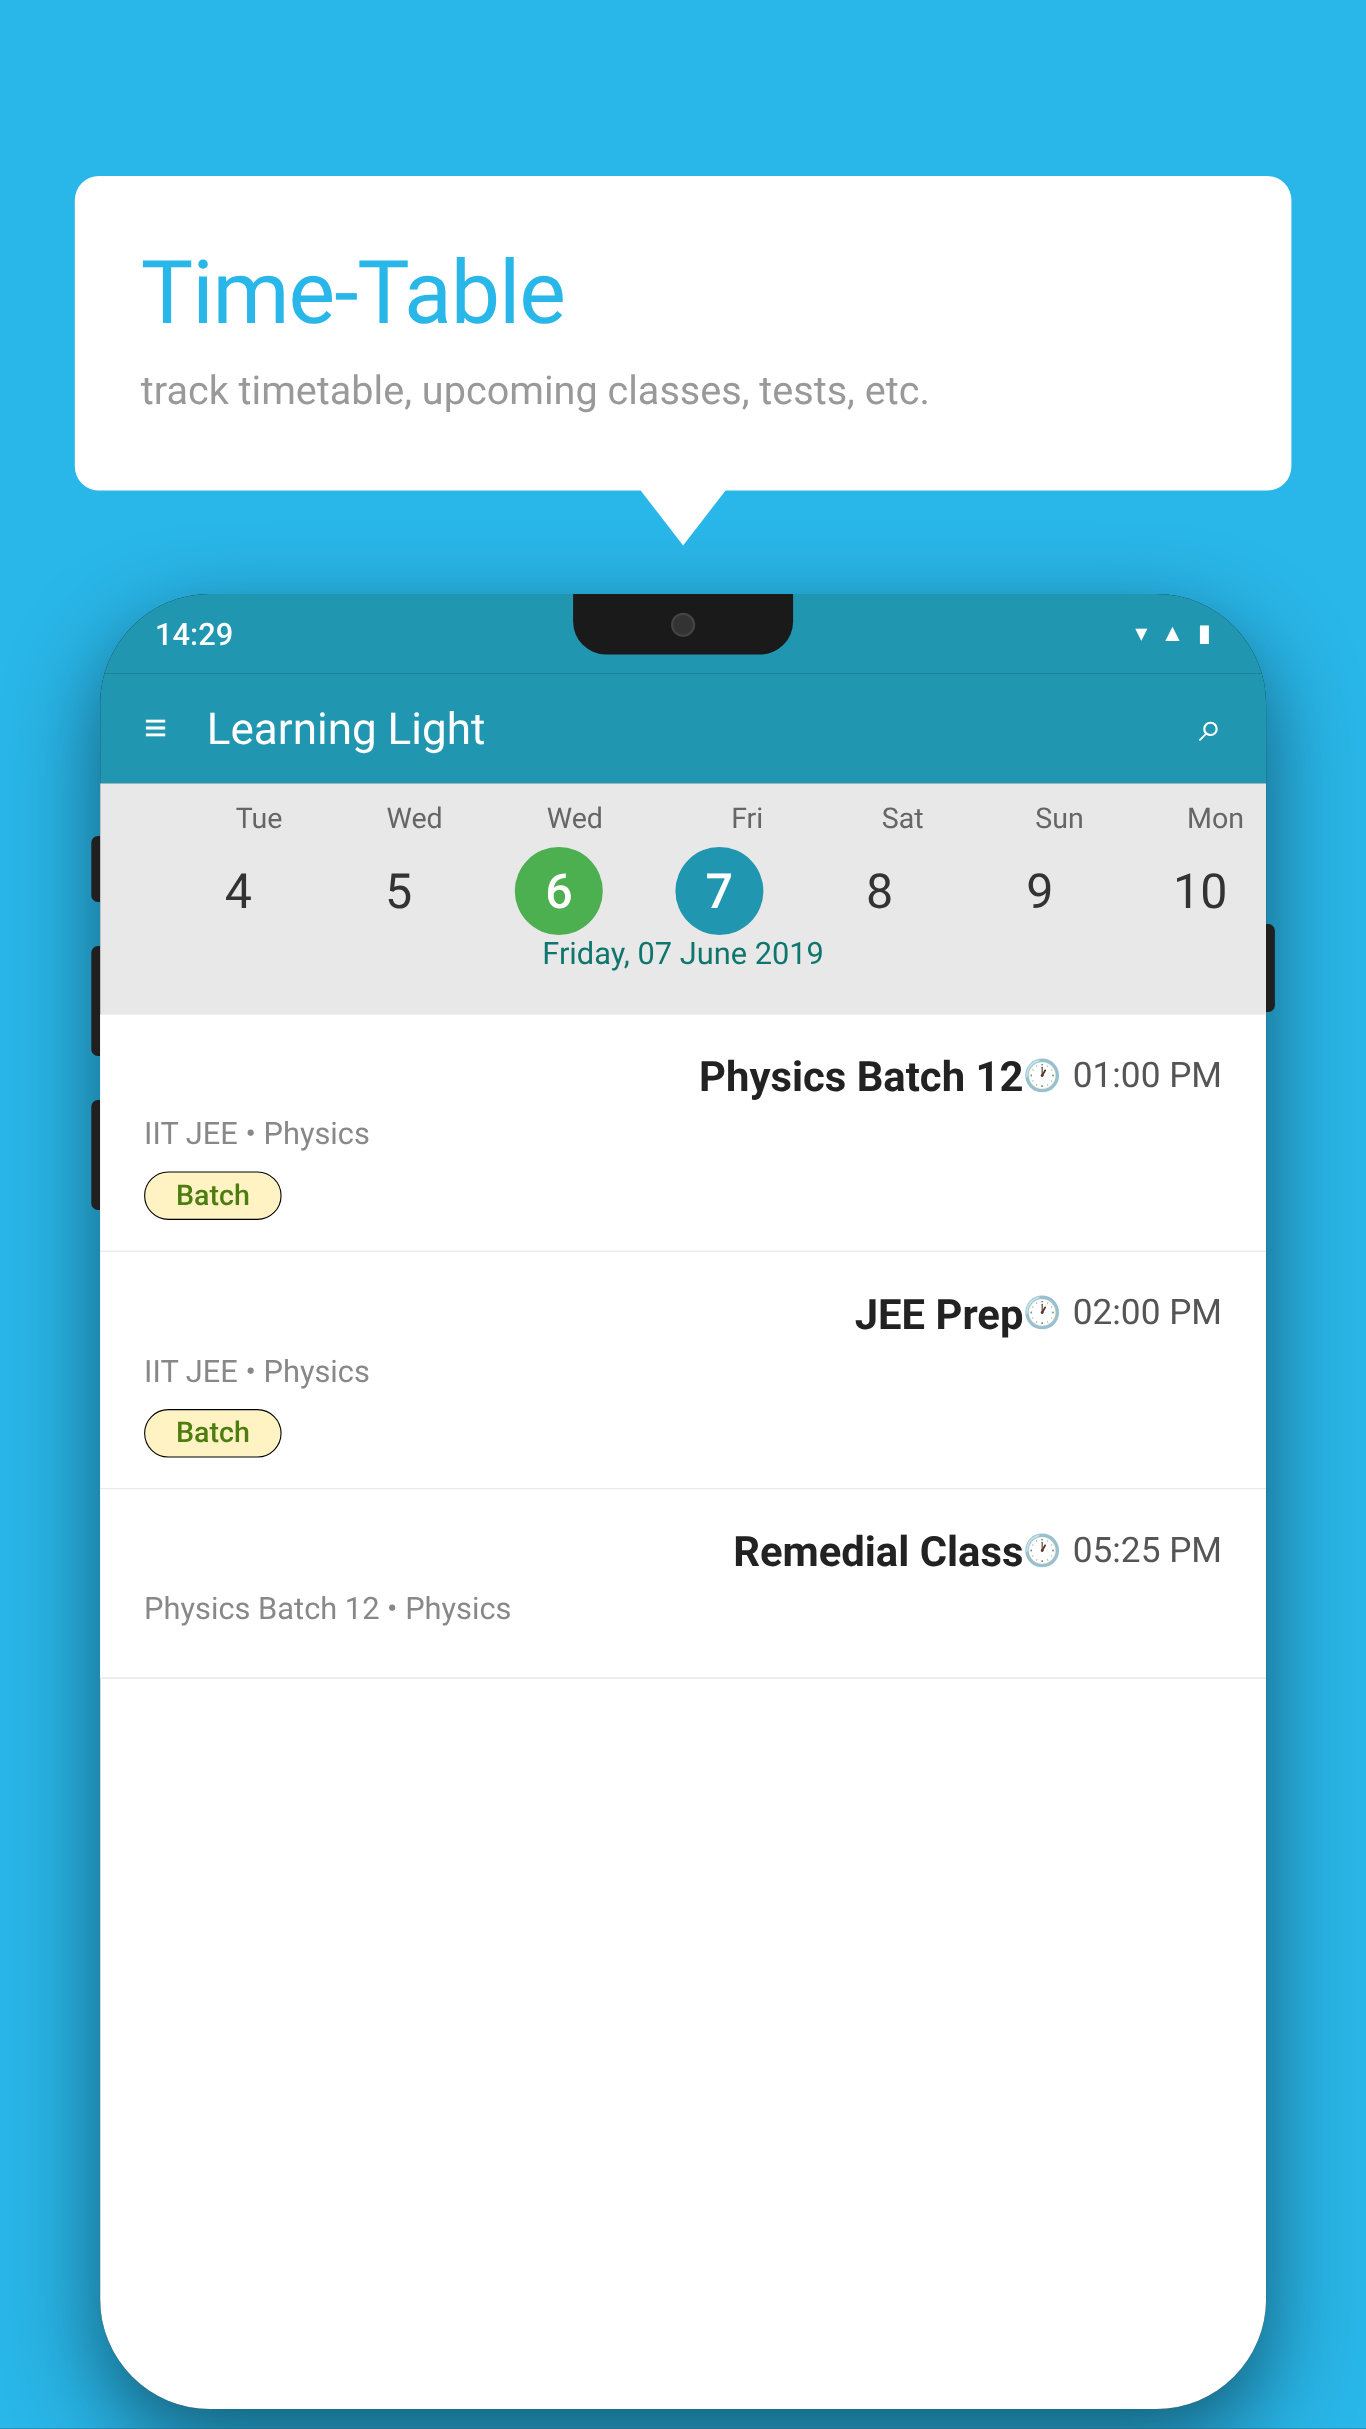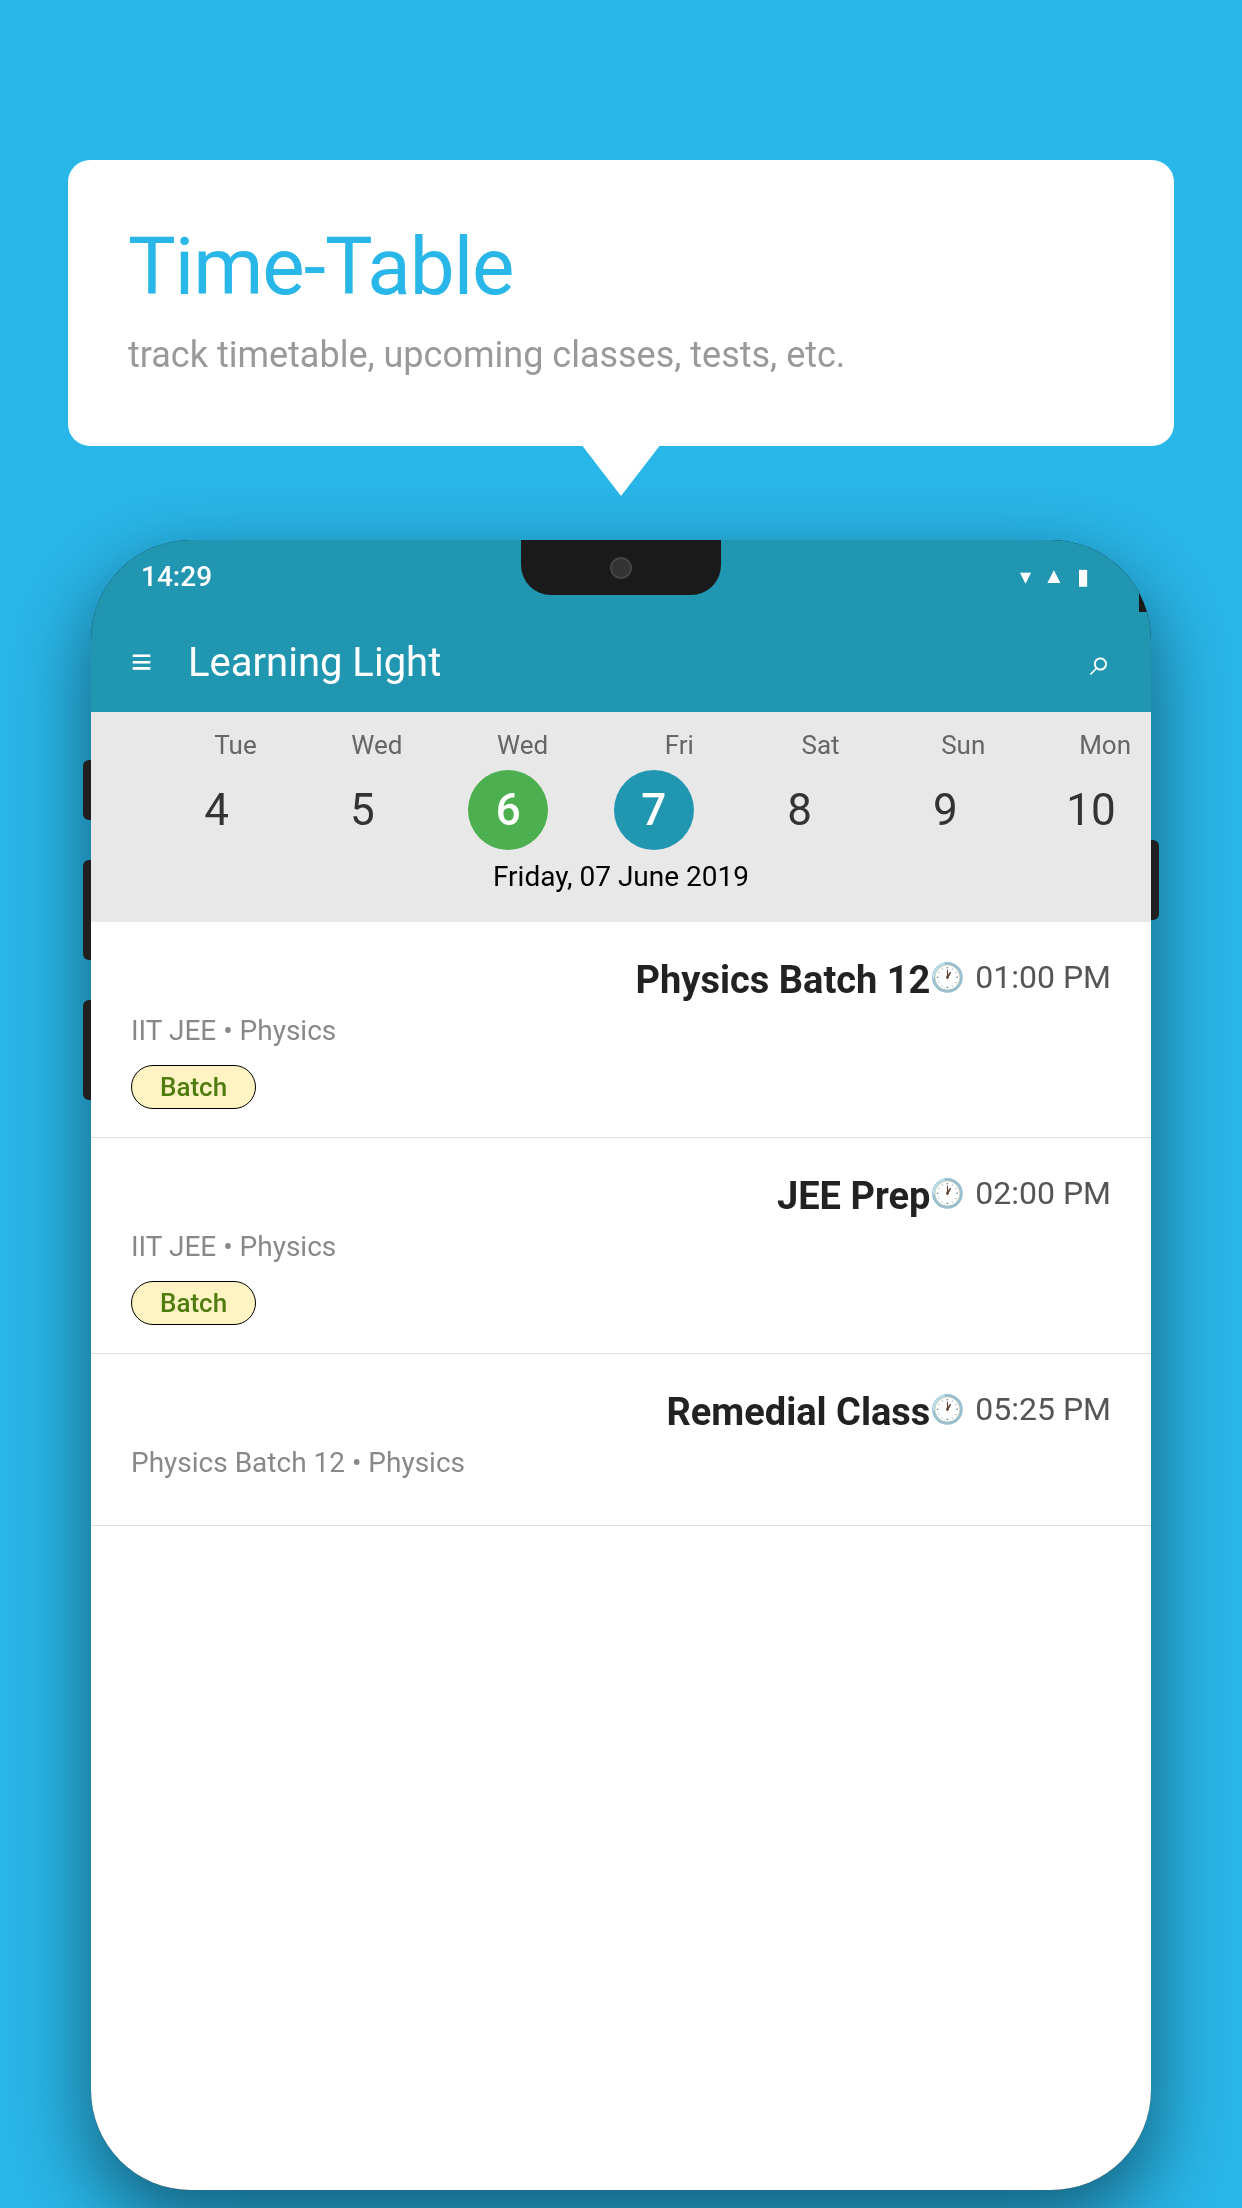--- a/index.html
+++ b/index.html
@@ -99,21 +99,21 @@
       background: #333;
       border-radius: 50%;
       border: 2px solid #444;
     }
 
     
     .status-bar {
       position: absolute;
       top: 0;
       left: 0;
-      right: 12px;
+      right: 0;
       height: 72px;
       background: #2196b0;
       display: flex;
       align-items: center;
       justify-content: space-between;
       padding: 0 50px;
       z-index: 10;
     }
 
     .status-time {
@@ -220,23 +220,22 @@
     }
 
     .day-number.selected {
       background: #2196b0;
       color: #fff;
       font-weight: 500;
     }
 
     .date-label {
       font-size: 28px;
-      color: #000000;
+      color: #0f766e;
       text-align: center;
-      margin-top: 10px;
     }
 
     
     .content-list {
       position: absolute;
       top: 382px;
       left: 0;
       right: 0;
       bottom: 0;
       background: #ffffff;

